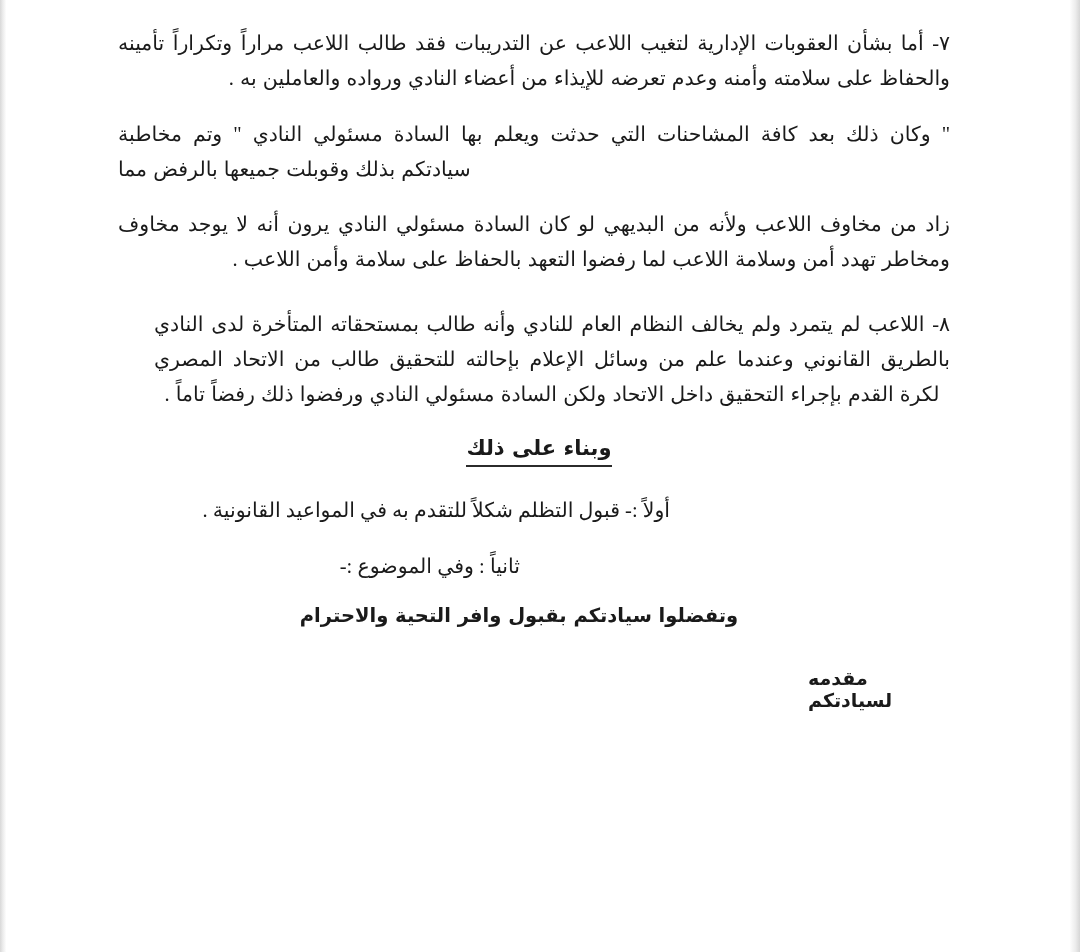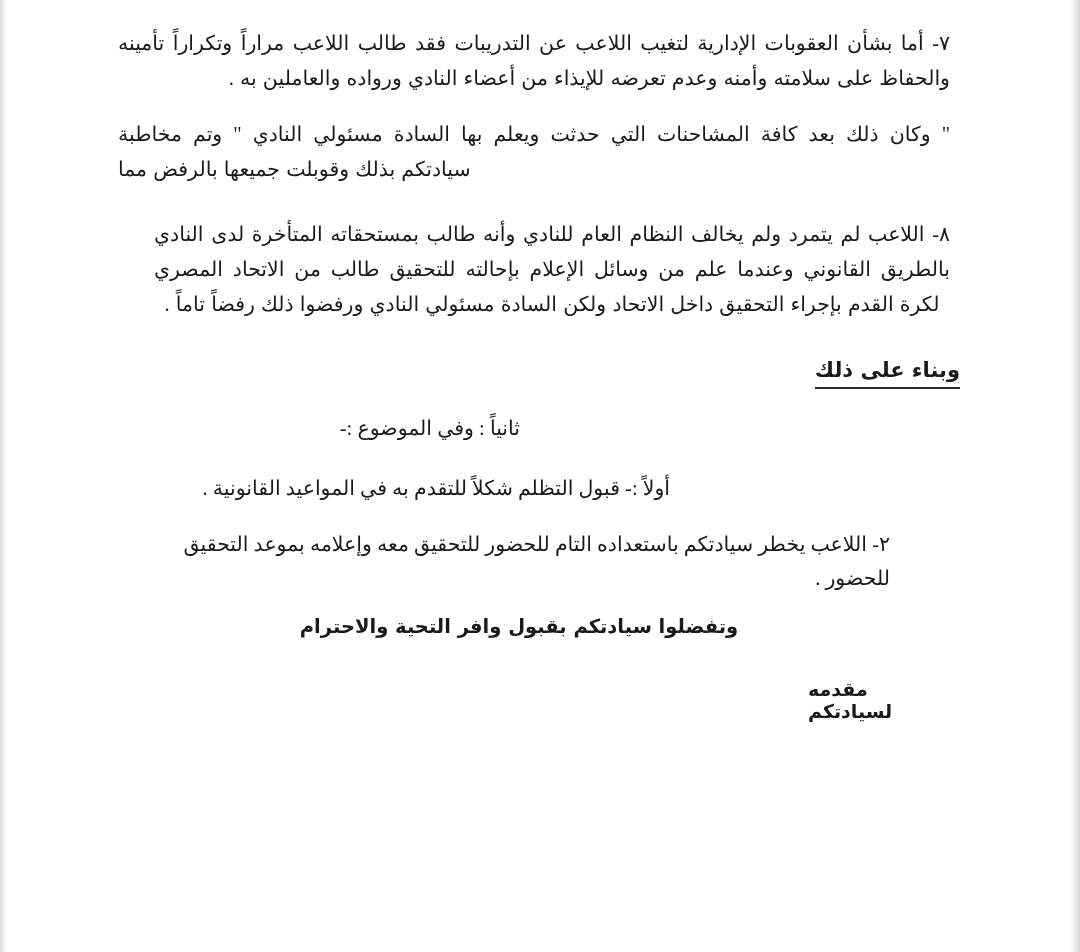--- a/index.html
+++ b/index.html
@@ -64,22 +64,22 @@
   .para.last-center  { text-align-last: center; margin-left: 36px; }
   .para.last-left    { text-align-last: left; }
 
   .block-7 { margin-top: 4px; }
   .block-quote { margin-top: 0px; }
   .block-cont  { margin-top: 0px; }
   .block-8 { margin-top: 30px; }
 
   
   .heading-wrap {
-    text-align: right;
-    margin-top: 36px;
+    text-align: center;
+    margin-top: 24px;
     margin-right: -10px;
   }
   .heading {
     display: inline-block;
     font-family: "DejaVu Sans", "Liberation Sans", sans-serif;
     font-weight: bold;
     font-size: 21px;
     color: #1a1a1a;
     letter-spacing: 0.5px;
     padding-bottom: 5px;
@@ -138,33 +138,33 @@
 
   <div class="edge-strip left"></div>
   <div class="edge-strip right"></div>
 
   <div class="content">
 
     <p class="para block-7">٧- أما بشأن العقوبات الإدارية لتغيب اللاعب عن التدريبات فقد طالب اللاعب مراراً وتكراراً تأمينه والحفاظ على سلامته وأمنه وعدم تعرضه للإيذاء من أعضاء النادي ورواده والعاملين به .</p>
 
     <p class="para block-quote last-left">" وكان ذلك بعد كافة المشاحنات التي حدثت ويعلم بها السادة مسئولي النادي " وتم مخاطبة سيادتكم بذلك وقوبلت جميعها بالرفض مما</p>
 
+    <p class="para block-cont">زاد من مخاوف اللاعب ولأنه من البديهي لو كان السادة مسئولي النادي يرون أنه لا يوجد مخاوف ومخاطر تهدد أمن وسلامة اللاعب لما رفضوا التعهد بالحفاظ على سلامة وأمن اللاعب .</p>
 
     <p class="para block-8 last-center">٨- اللاعب لم يتمرد ولم يخالف النظام العام للنادي وأنه طالب بمستحقاته المتأخرة لدى النادي بالطريق القانوني وعندما علم من وسائل الإعلام بإحالته للتحقيق طالب من الاتحاد المصري لكرة القدم بإجراء التحقيق داخل الاتحاد ولكن السادة مسئولي النادي ورفضوا ذلك رفضاً تاماً .</p>
 
     <div class="heading-wrap">
       <span class="heading">وبناء على ذلك</span>
     </div>
 
+    <p class="req r-first">أولاً :- قبول التظلم شكلاً للتقدم به في المواعيد القانونية .</p>
+
     <p class="req r-second">ثانياً : وفي الموضوع :-</p>
 
-    <p class="req r-first">أولاً :- قبول التظلم شكلاً للتقدم به في المواعيد القانونية .</p>
 
-
-    <p class="req r-two">٢- اللاعب يخطر سيادتكم باستعداده التام للحضور للتحقيق معه وإعلامه بموعد التحقيق للحضور .</p>
 
 
     <p class="closing">وتفضلوا سيادتكم بقبول وافر التحية والاحترام</p>
 
     <p class="sig sig-from">مقدمه لسيادتكم</p>
 
   </div>
 </div>
 
 </body></html>

